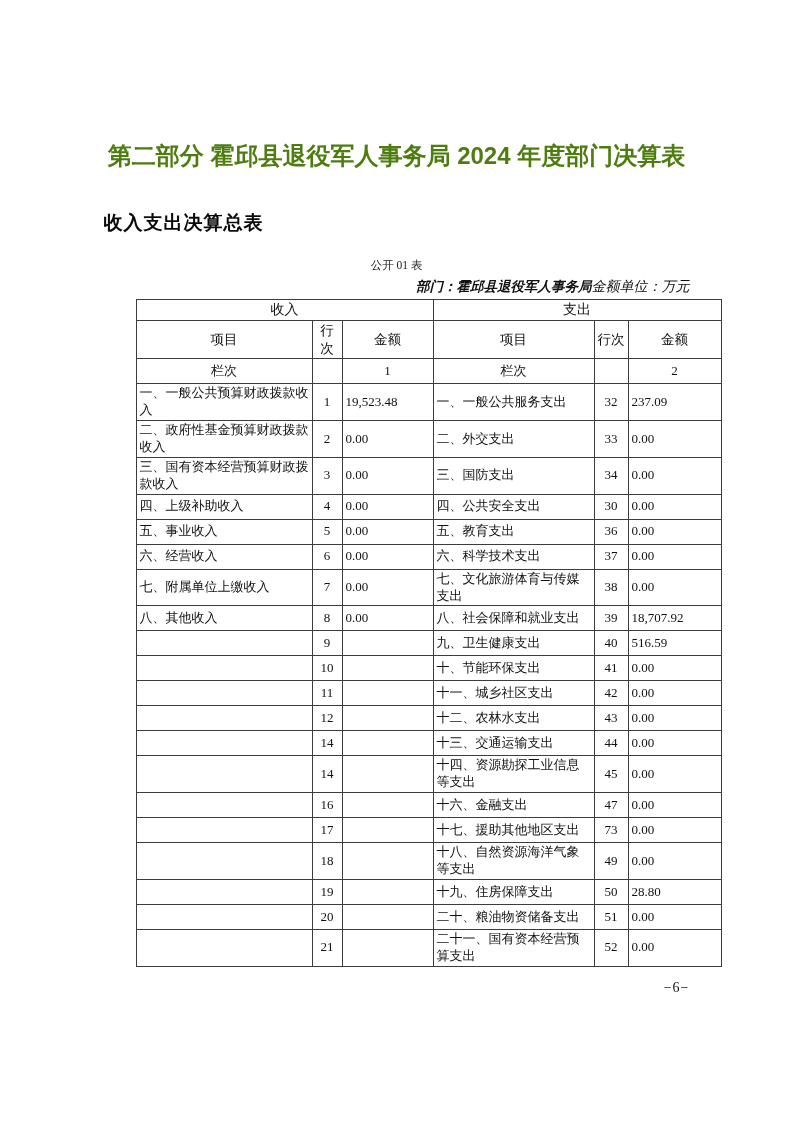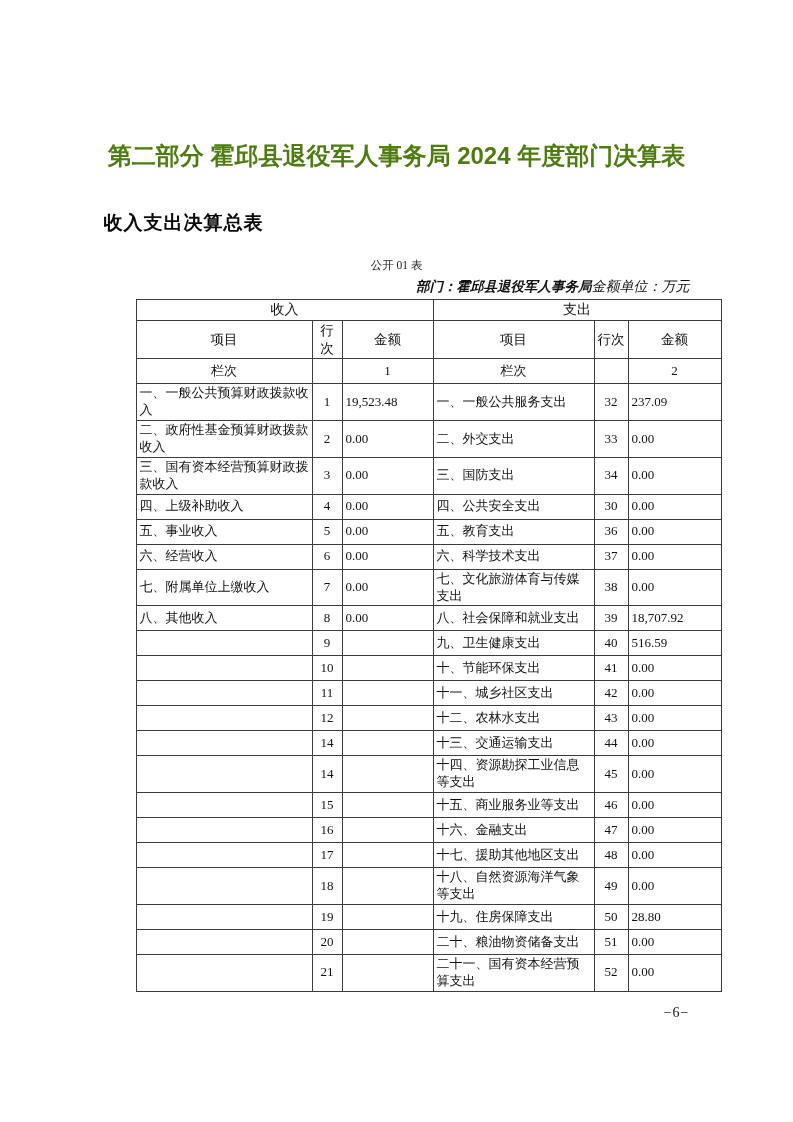--- a/index.html
+++ b/index.html
@@ -213,40 +213,32 @@
           <tr>
     <td class="cell-item"></td>
     <td class="cell-num">14</td>
     <td class="cell-amt"></td>
     <td class="cell-item">十四、资源勘探工业信息等支出</td>
     <td class="cell-num">45</td>
     <td class="cell-amt">0.00</td>
   </tr>
           <tr>
     <td class="cell-item"></td>
-    <td class="cell-num">15</td>
-    <td class="cell-amt"></td>
-    <td class="cell-item">十五、商业服务业等支出</td>
-    <td class="cell-num">46</td>
-    <td class="cell-amt">0.00</td>
-  </tr>
-          <tr>
-    <td class="cell-item"></td>
     <td class="cell-num">16</td>
     <td class="cell-amt"></td>
     <td class="cell-item">十六、金融支出</td>
     <td class="cell-num">47</td>
     <td class="cell-amt">0.00</td>
   </tr>
           <tr>
     <td class="cell-item"></td>
     <td class="cell-num">17</td>
     <td class="cell-amt"></td>
     <td class="cell-item">十七、援助其他地区支出</td>
-    <td class="cell-num">48</td>
+    <td class="cell-num">73</td>
     <td class="cell-amt">0.00</td>
   </tr>
           <tr>
     <td class="cell-item"></td>
     <td class="cell-num">18</td>
     <td class="cell-amt"></td>
     <td class="cell-item">十八、自然资源海洋气象等支出</td>
     <td class="cell-num">49</td>
     <td class="cell-amt">0.00</td>
   </tr>

